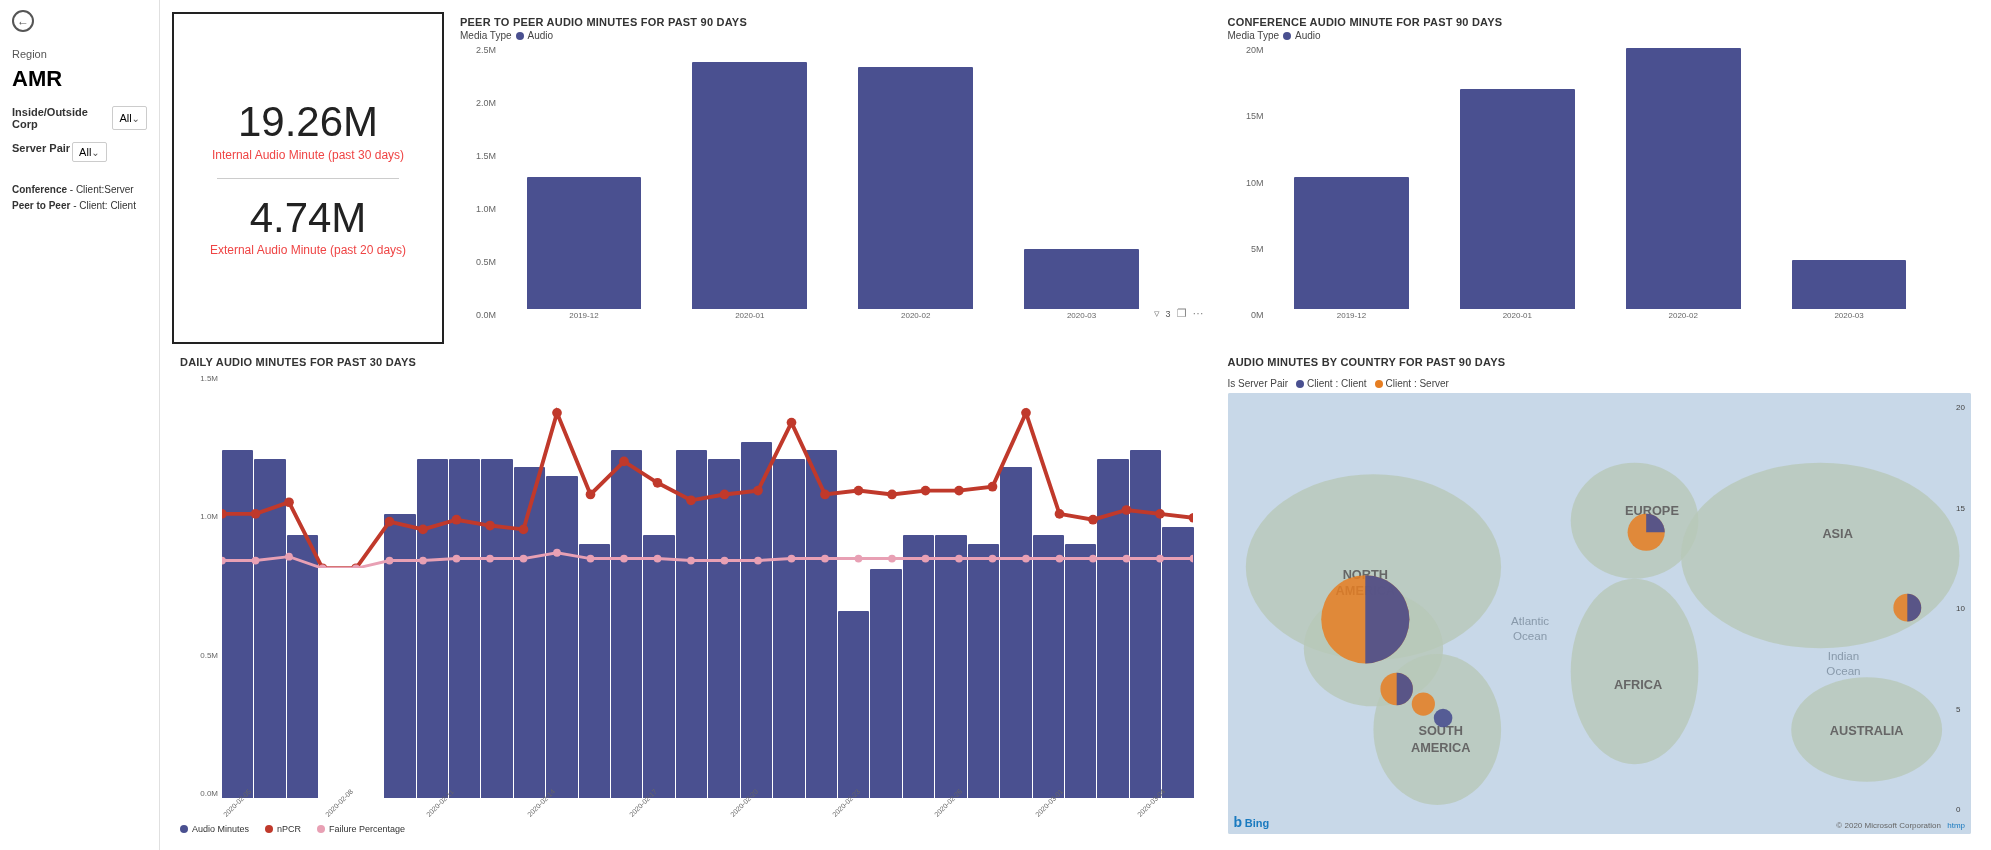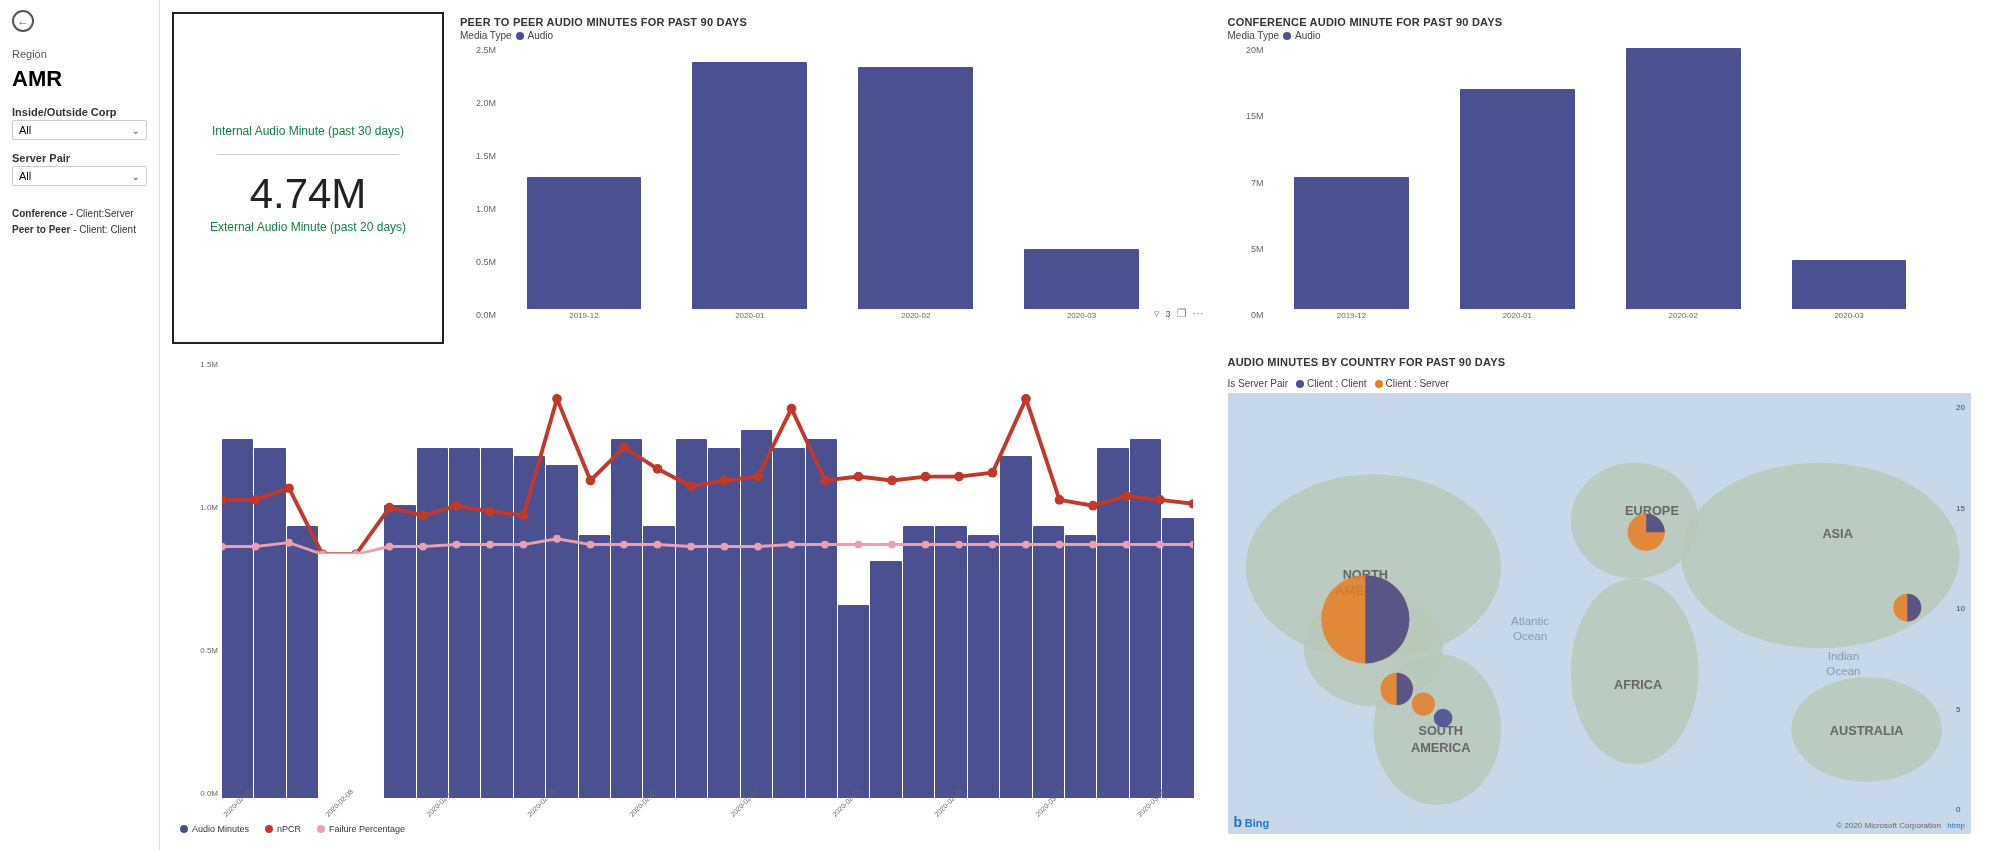--- a/index.html
+++ b/index.html
@@ -50,21 +50,21 @@
       margin-top: 4px;
     }
     .region-value {
       font-size: 22px;
       font-weight: 700;
       color: #000;
       margin-bottom: 8px;
     }
     .filter-group {
       display: flex;
-      flex-direction: column;
+      flex-direction: row;
       gap: 2px;
       margin-bottom: 6px;
     }
     .filter-label {
       font-size: 11px;
       color: #333;
       font-weight: 600;
     }
     .filter-select {
       display: flex;
@@ -114,21 +114,21 @@
       text-align: center;
     }
     .kpi-value {
       font-size: 42px;
       font-weight: 300;
       color: #222;
       line-height: 1.1;
     }
     .kpi-desc {
       font-size: 12px;
-      color: #15803d;
+      color: #ef4444;
       margin-top: 2px;
     }
     .kpi-divider {
       width: 80%;
       border: none;
       border-top: 1px solid #ccc;
       margin: 6px 0;
     }
 
     
@@ -382,20 +382,21 @@
     <div class="legend-text">
       <b>Conference</b><span> - Client:Server</span><br>
       <b>Peer to Peer</b><span> - Client: Client</span>
     </div>
   </div>
 
   <div class="main-content">
 
     <div class="kpi-card" style="grid-column:1;grid-row:1;">
       <div class="kpi-block">
+        <div class="kpi-value">19.26M</div>
         <div class="kpi-desc">Internal Audio Minute (past 30 days)</div>
       </div>
       <hr class="kpi-divider">
       <div class="kpi-block">
         <div class="kpi-value">4.74M</div>
         <div class="kpi-desc">External Audio Minute (past 20 days)</div>
       </div>
     </div>
 
     <div class="chart-panel" style="grid-column:2;grid-row:1;">
@@ -445,21 +446,21 @@
       <div class="chart-title">CONFERENCE AUDIO MINUTE FOR PAST 90 DAYS</div>
       <div class="chart-subtitle">
         <span>Media Type</span>
         <span class="media-dot"></span>
         <span>Audio</span>
       </div>
       <div class="chart-area" style="height:240px;">
         <div class="y-axis-labels">
           <span>20M</span>
           <span>15M</span>
-          <span>7M</span>
+          <span>10M</span>
           <span>5M</span>
           <span>0M</span>
         </div>
         <div class="bars-wrapper" id="conf-bars">
         <div class="bar-group">
               <div class="bar" style="height: 48%;"></div>
               <div class="bar-label">2019-12</div>
             </div>
             <div class="bar-group">
               <div class="bar" style="height: 80%;"></div>
@@ -471,20 +472,21 @@
             </div>
             <div class="bar-group">
               <div class="bar" style="height: 18%;"></div>
               <div class="bar-label">2020-03</div>
             </div>
           </div>
       </div>
     </div>
 
     <div class="bottom-daily" style="grid-column:1/3;grid-row:2;">
+      <div class="chart-title">DAILY AUDIO MINUTES FOR PAST 30 DAYS</div>
       <div style="flex:1;position:relative;margin-top:4px;">
 
         <div class="combo-y-axis">
           <span>1.5M</span>
           <span>1.0M</span>
           <span>0.5M</span>
           <span>0.0M</span>
         </div>
 
         <div class="combo-bars-area" id="daily-bars">

